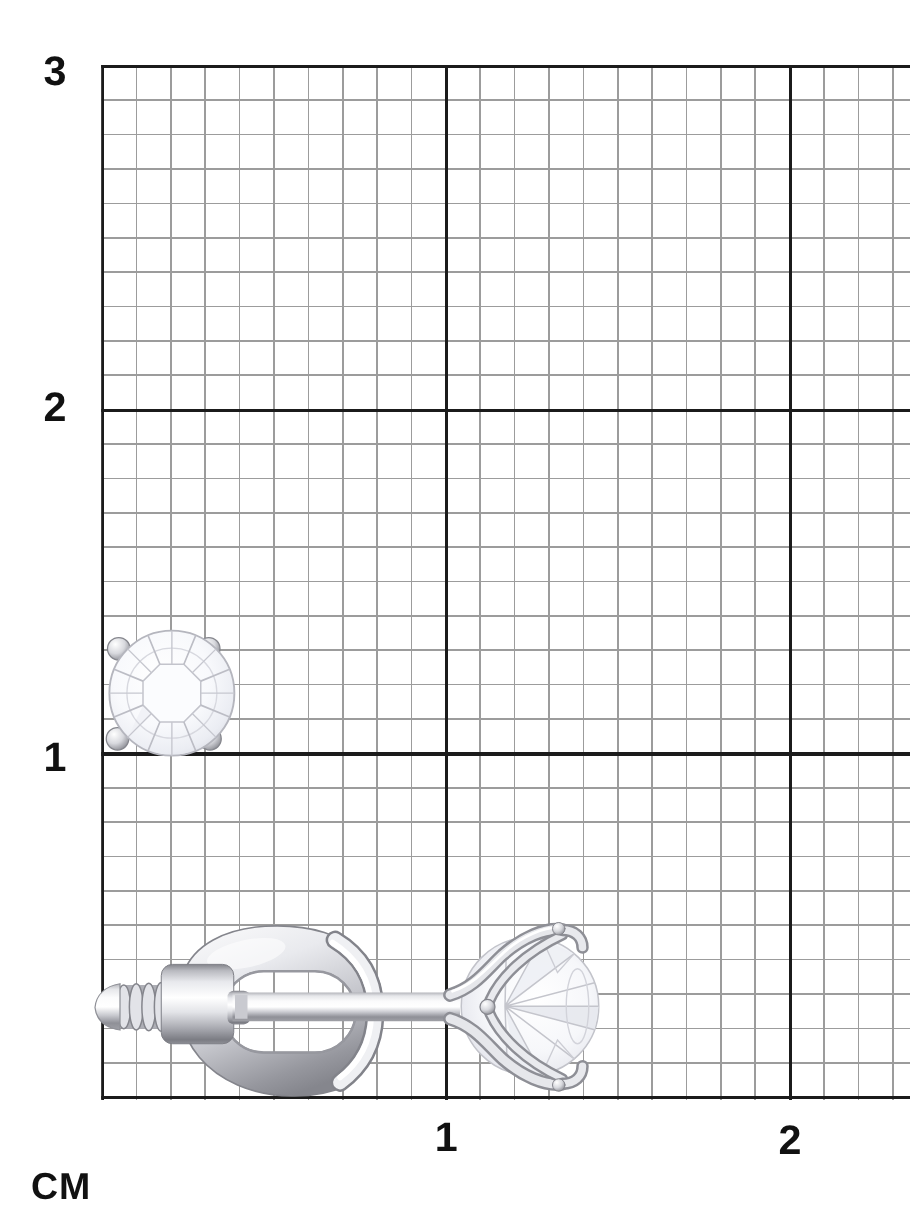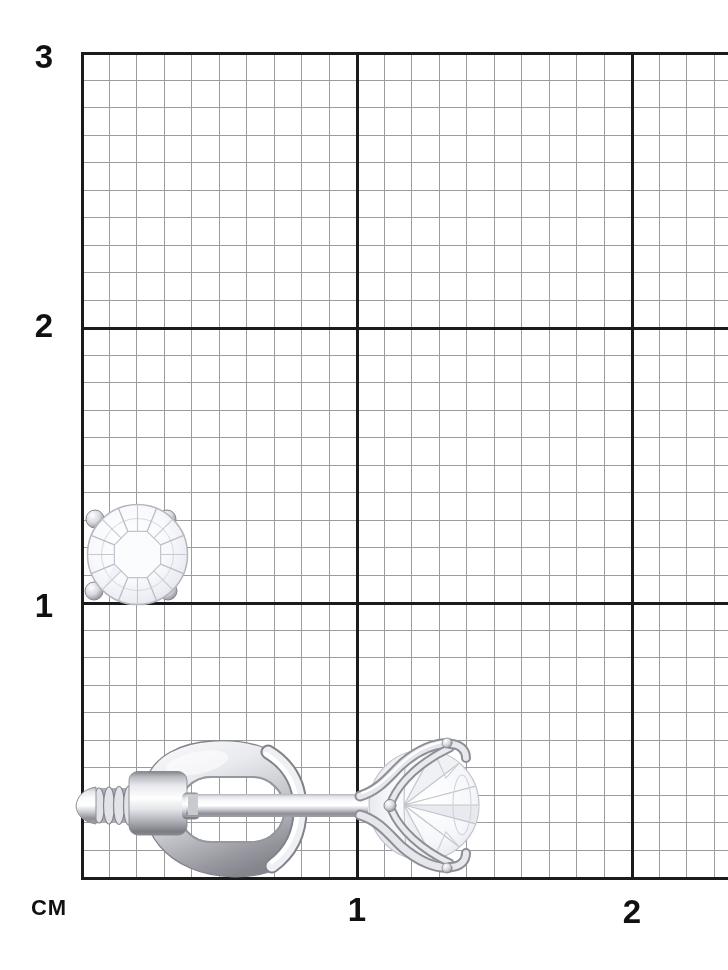--- a/index.html
+++ b/index.html
@@ -13,21 +13,21 @@
       repeating-linear-gradient(to right,  #1b1b1b 0 2.6px, transparent 2.6px 275px),
       repeating-linear-gradient(to bottom, #1b1b1b 0 2.6px, transparent 2.6px 275px),
       repeating-linear-gradient(to right,  #9c9c9c 0 1.3px, transparent 1.3px 27.5px),
       repeating-linear-gradient(to bottom, #9c9c9c 0 1.3px, transparent 1.3px 27.5px);
   }
   .axis-label{
     position:absolute;color:#111111;font-weight:700;text-align:center;
     line-height:34px;height:34px;user-select:none;
   }
   .num{font-size:33px;width:34px;}
-  .unit{font-size:22px;width:60px;letter-spacing:1px;}
+  .unit{font-size:30px;width:60px;letter-spacing:1px;margin-top:42px;}
   #ylab3{left:27px;top:40px;}
   #ylab2{left:27px;top:309px;}
   #ylab1{left:27px;top:589px;}
   #xlab1{left:340px;top:893px;}
   #xlab2{left:615px;top:895px;}
   #unitlab{left:19px;top:891px;}
   .art{position:absolute;left:0;top:0;}
 </style>
 </head>
 <body>

